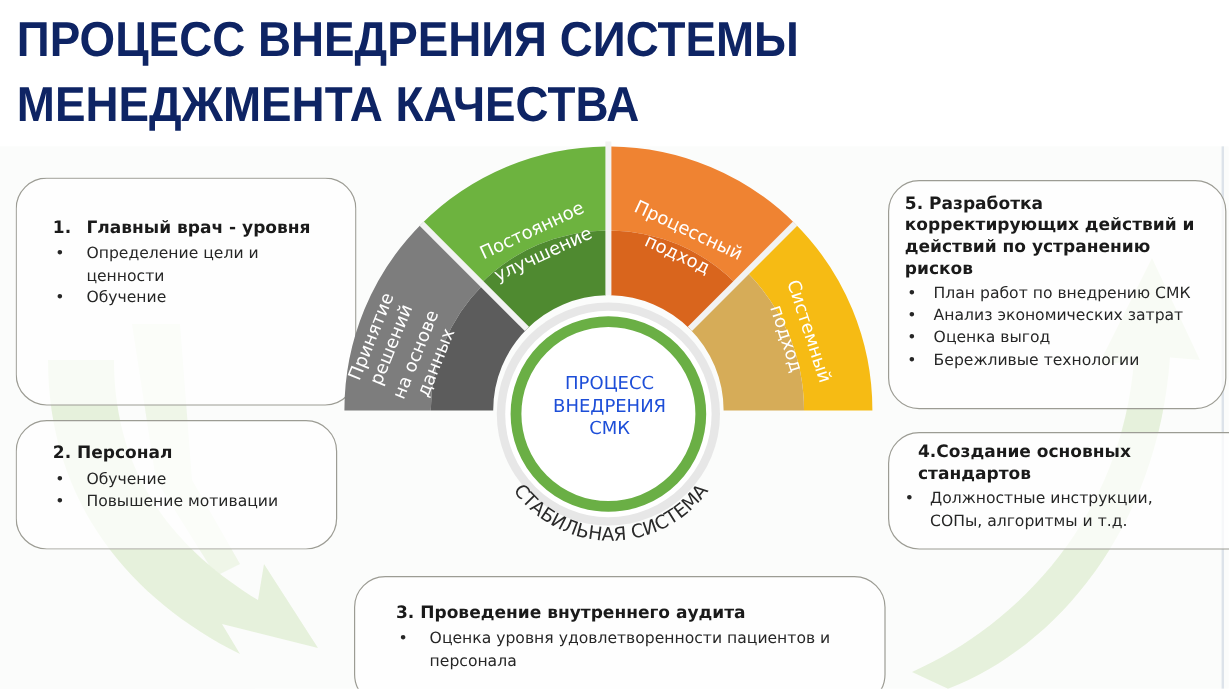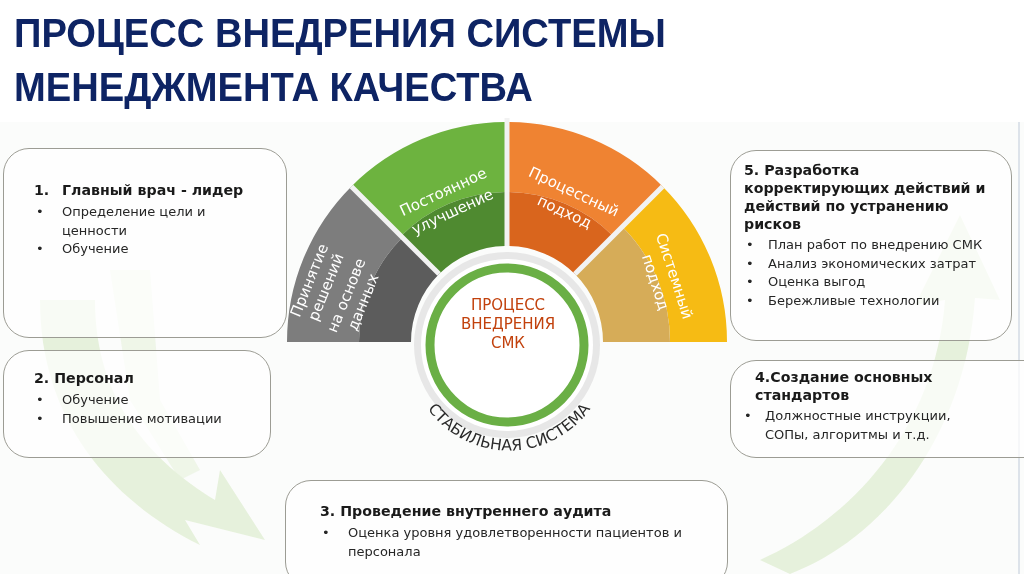--- a/index.html
+++ b/index.html
@@ -15,21 +15,21 @@
   .title div { white-space: nowrap; }
 
   .canvas { position: absolute; left: 0; top: 122px; width: 1024px; height: 452px; background: #fbfcfb; }
   .right-rule { position: absolute; left: 1018px; top: 122px; width: 2px; height: 452px; background: #dde3ea; }
 
   .bg-svg { position: absolute; left: 0; top: 0; }
 
   .box {
     position: absolute; border: 1.6px solid #9c9c94; border-radius: 26px;
     background: rgba(255,255,255,0.72);
-    color: #1e1e1e; font-family: "DejaVu Sans", sans-serif;
+    color: #1e1e1e; font-family: "DejaVu Sans", sans-serif; margin-left: 10px;
   }
   .box .head { font-weight: bold; font-size: 14.2px; line-height: 18px; color: #1a1a1a; }
   .box ul { list-style: none; }
   .box li { position: relative; font-size: 13px; line-height: 18.5px; padding-left: 28px; color: #262626; }
   .box li::before { content: "•"; position: absolute; left: 2px; top: 0; font-size: 13px; }
 
   #box1 { left: 3px; top: 148px; width: 284px; height: 190px; padding: 32px 0 0 30px; }
   #box1 .head { padding-left: 0; margin-bottom: 4px; }
   #box1 .head .num { display: inline-block; width: 28px; }
   #box1 li { padding-left: 28px; }
@@ -45,22 +45,22 @@
   #box5 li { padding-left: 24px; }
 
   #box4 { left: 730px; top: 360px; width: 328px; height: 98px; padding: 7px 0 0 24px; }
   #box4 .head { margin-bottom: 3px; }
   #box4 li { padding-left: 23px; margin-left: -13px; }
 
   .arc-svg { position: absolute; left: 0; top: 0; pointer-events: none; }
   .arc-svg .seg { pointer-events: auto; }
 
   .center-label {
-    position: absolute; left: 448px; top: 296px; width: 120px; text-align: center;
-    font-family: "DejaVu Sans", sans-serif; font-size: 15px; line-height: 19px; color: #c2410c;
+    position: absolute; left: 448px; top: 310px; width: 120px; text-align: center;
+    font-family: "DejaVu Sans", sans-serif; font-size: 15px; line-height: 19px; color: #1d4ed8;
   }
 </style>
 </head>
 <body>
 
 <div class="title">
   <div>ПРОЦЕСС ВНЕДРЕНИЯ СИСТЕМЫ</div>
   <div>МЕНЕДЖМЕНТА КАЧЕСТВА</div>
 </div>
 
@@ -72,21 +72,21 @@
 
     <path d="M40,300 C40,420 110,500 200,545 L185,520 L265,540 L220,470 L215,500 C150,460 95,400 95,300 Z"></path>
     <path d="M110,270 L150,270 L160,400 L200,470 L180,480 L130,400 Z" opacity="0.6"></path>
 
     <path d="M760,560 C850,520 935,430 945,300 L915,305 L960,215 L1000,300 L975,298 C965,440 880,540 790,574 Z"></path>
   </g>
 </svg>
 
 <div class="box" id="box1">
   <div class="head">
-    <span class="num">1.</span><span>Главный врач - лидер</span>
+    <span class="num">1.</span><span>Главный врач - уровня</span>
   </div>
   <ul>
     <li style="width:200px;">Определение цели и ценности</li>
     <li>Обучение</li>
   </ul>
 </div>
 
 <div class="box" id="box2">
   <div class="head">2. Персонал</div>
   <ul>

